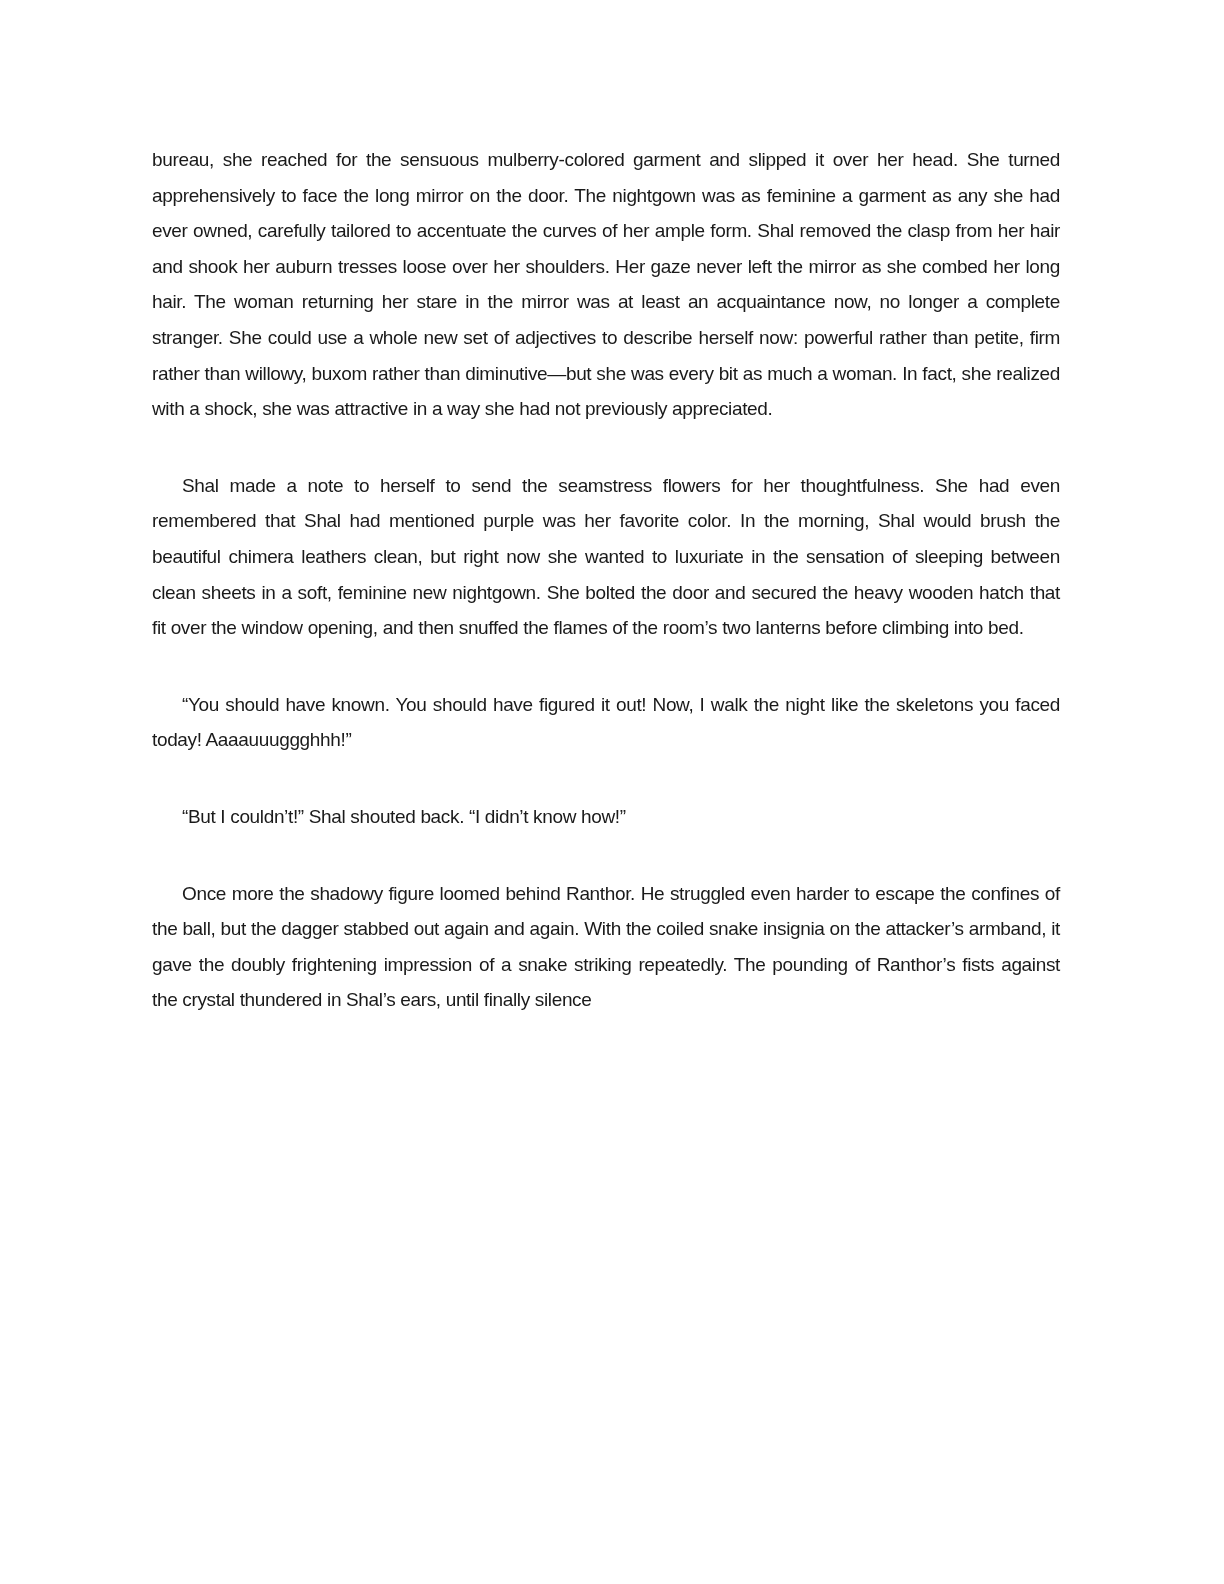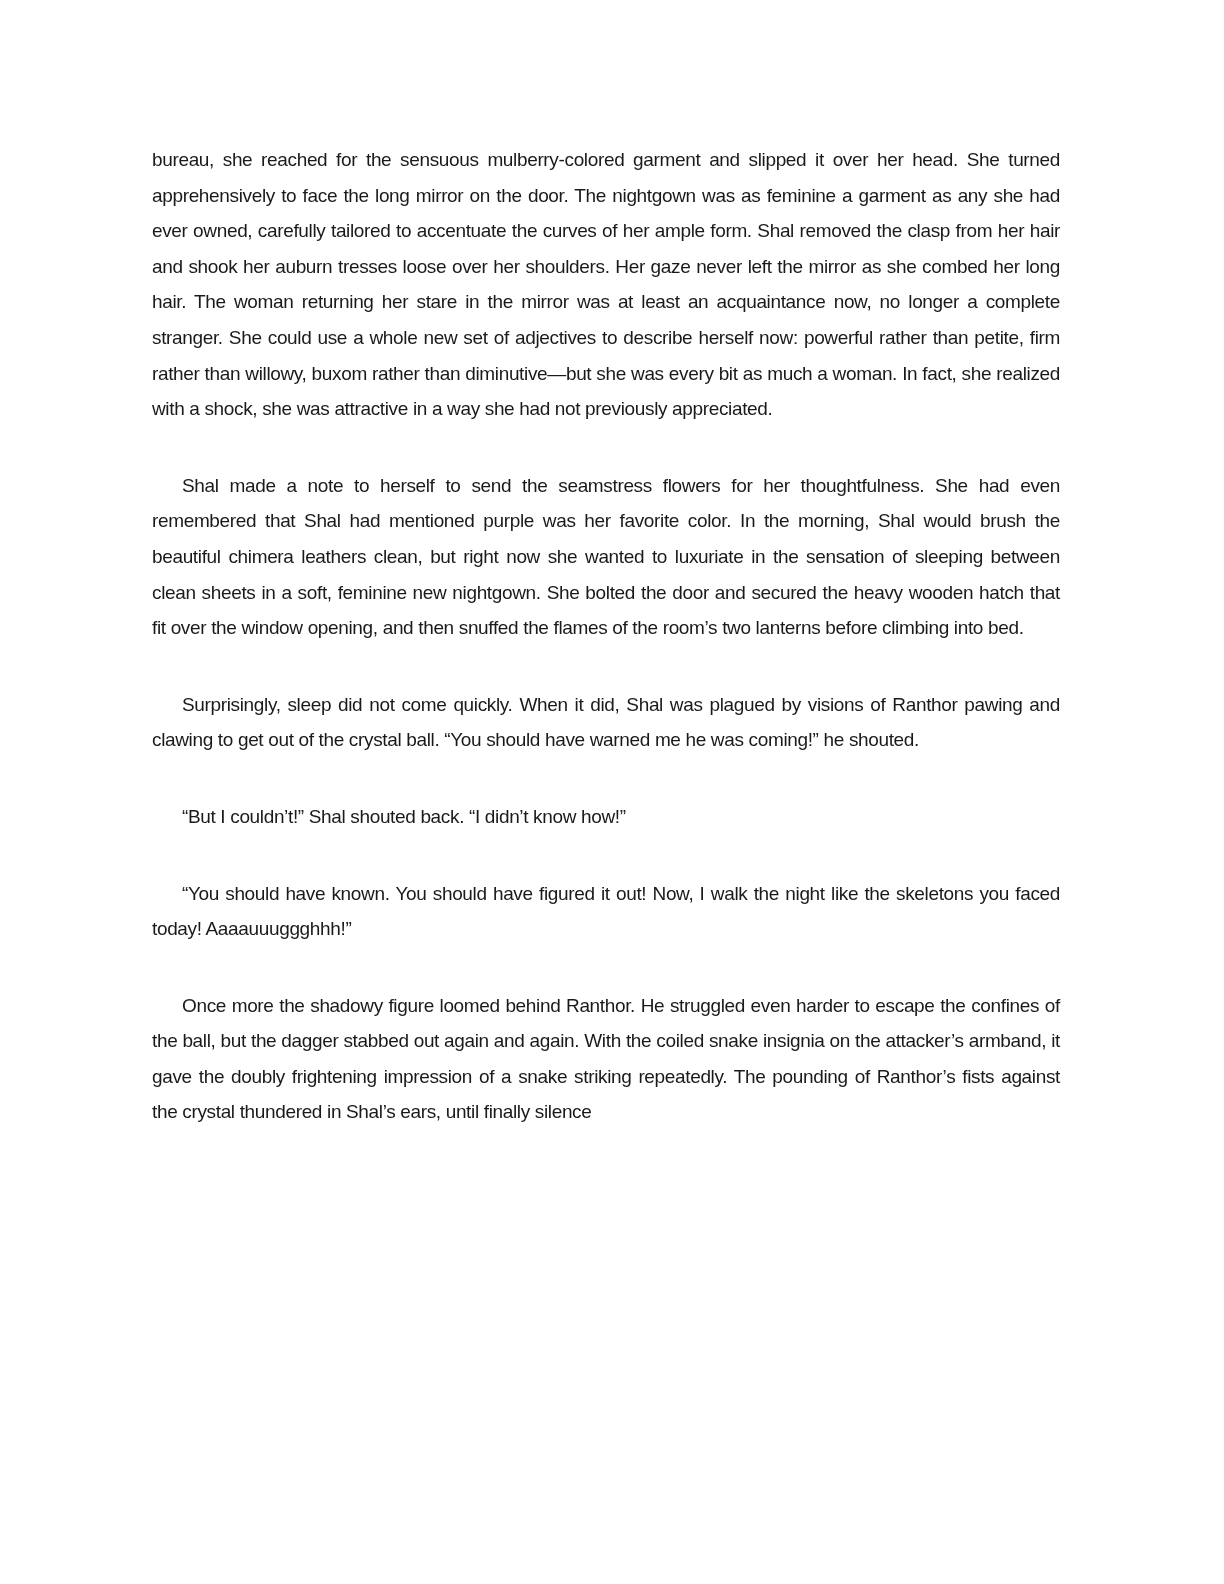--- a/index.html
+++ b/index.html
@@ -19,17 +19,16 @@
   }
   .para { margin: 0; padding: 0; }
   .para.indent { text-indent: 30px; margin-top: 41px; }
 </style>
 </head>
 <body>
 
 <div class="page">
   <p class="para">bureau, she reached for the sensuous mulberry-colored garment and slipped it over her head. She turned apprehensively to face the long mirror on the door. The nightgown was as feminine a garment as any she had ever owned, carefully tailored to accentuate the curves of her ample form. Shal removed the clasp from her hair and shook her auburn tresses loose over her shoulders. Her gaze never left the mirror as she combed her long hair. The woman returning her stare in the mirror was at least an acquaintance now, no longer a complete stranger. She could use a whole new set of adjectives to describe herself now: powerful rather than petite, firm rather than willowy, buxom rather than diminutive—but she was every bit as much a woman. In fact, she realized with a shock, she was attractive in a way she had not previously appreciated.</p>
   <p class="para indent">Shal made a note to herself to send the seamstress flowers for her thoughtfulness. She had even remembered that Shal had mentioned purple was her favorite color. In the morning, Shal would brush the beautiful chimera leathers clean, but right now she wanted to luxuriate in the sensation of sleeping between clean sheets in a soft, feminine new nightgown. She bolted the door and secured the heavy wooden hatch that fit over the window opening, and then snuffed the flames of the room’s two lanterns before climbing into bed.</p>
-  <p class="para indent">Surprisingly, sleep did not come quickly. When it did, Shal was plagued by visions of Ranthor pawing and clawing to get out of the crystal ball. “You should have warned me he was coming!” he shouted.</p>
+  <p class="para indent">“You should have known. You should have figured it out! Now, I walk the night like the skeletons you faced today! Aaaauuuggghhh!”</p>
   <p class="para indent">“But I couldn’t!” Shal shouted back. “I didn’t know how!”</p>
-  <p class="para indent">“You should have known. You should have figured it out! Now, I walk the night like the skeletons you faced today! Aaaauuuggghhh!”</p>
   <p class="para indent">Once more the shadowy figure loomed behind Ranthor. He struggled even harder to escape the confines of the ball, but the dagger stabbed out again and again. With the coiled snake insignia on the attacker’s armband, it gave the doubly frightening impression of a snake striking repeatedly. The pounding of Ranthor’s fists against the crystal thundered in Shal’s ears, until finally silence</p>
 </div>
 
 </body></html>

